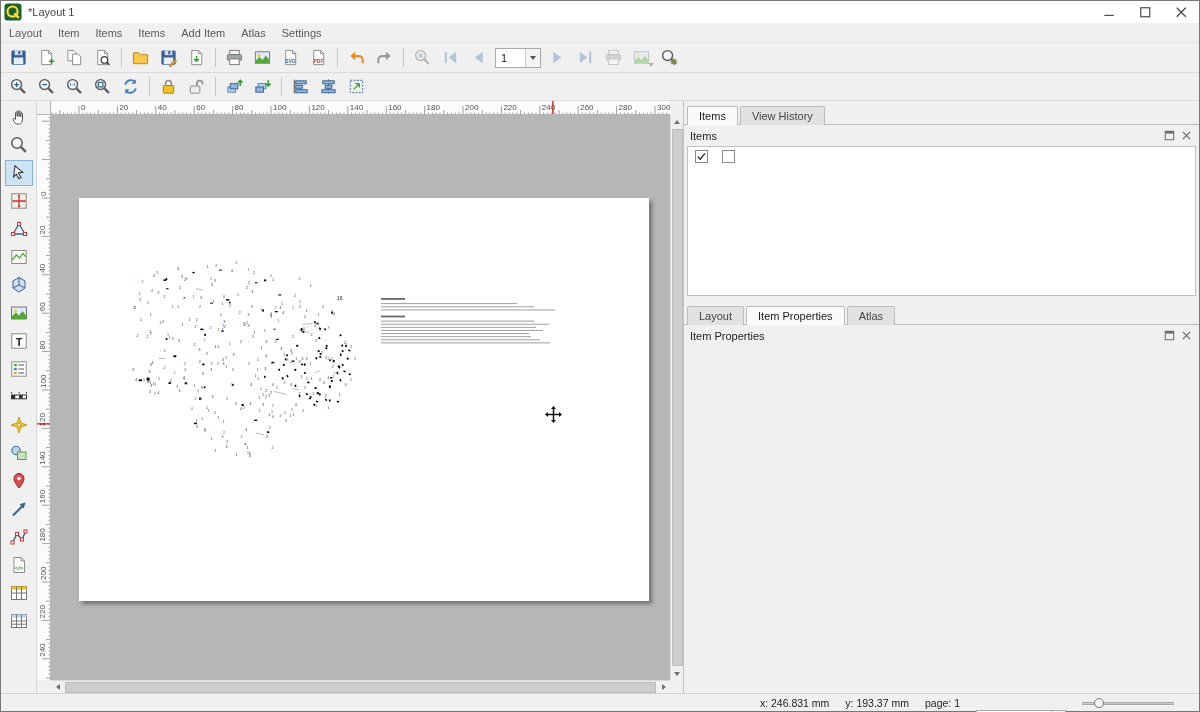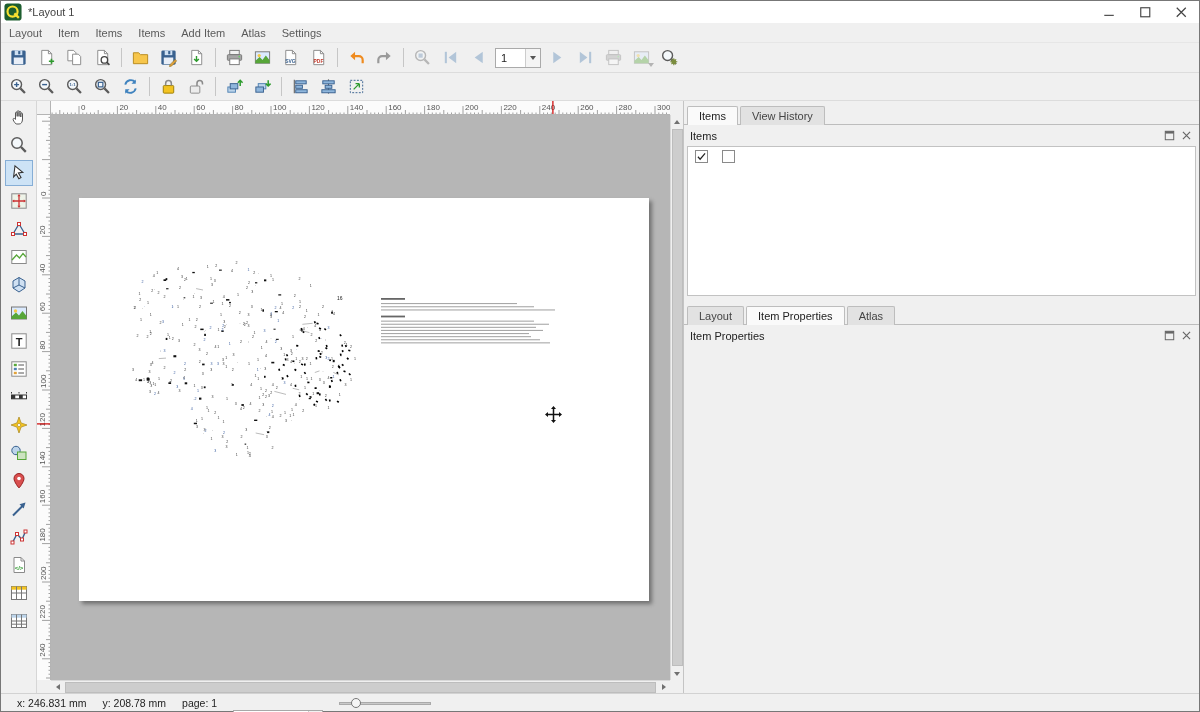--- a/index.html
+++ b/index.html
@@ -72,21 +72,21 @@
   .it-head .it-c1,.it-head .it-c2{border-right:1px solid #ececec;height:100%;}
   .it-head svg{width:13px;height:13px;}
   .it-row{display:flex;height:19px;align-items:center;}
   .cb{width:13px;height:13px;border:1px solid #8a8a8a;background:#fff;display:inline-flex;align-items:center;justify-content:center;}
   .cb svg{width:11px;height:11px;}
   .mini{width:15px;height:15px;display:inline-flex;}
   .mini svg{width:15px;height:15px;}
   .tabbar2{margin-top:5px;}
   .props-empty{flex:1;background:#f0f0f0;}
   
-  .statusbar{height:18px;background:#f0f0f0;border-top:1px solid #d2d2d2;display:flex;align-items:center;gap:16px;padding:0 16px;font-size:10.5px;color:#222;flex:0 0 auto;}
+  .statusbar{height:18px;background:#f0f0f0;border-top:1px solid #d2d2d2;display:flex;align-items:center;justify-content:flex-end;gap:16px;padding:0 25px;font-size:10.5px;color:#222;flex:0 0 auto;}
   .sb-item{white-space:nowrap;}
   .zoom-combo{width:90px;height:15px;background:#fff;border:1px solid #a8a8a8;display:flex;align-items:center;margin-top:29px;}
   .zc-val{flex:1;padding-left:5px;font-size:10.5px;color:#222;}
   .zc-btn{width:14px;height:100%;display:flex;align-items:center;justify-content:center;border-left:1px solid #ccc;background:#f2f2f2;}
   .zoom-slider{width:92px;height:14px;position:relative;}
   .zs-track{position:absolute;left:0;right:0;top:6px;height:3px;background:#c9c9c9;border:1px solid #aaa;}
   .zs-thumb{position:absolute;left:12px;top:2px;width:10px;height:10px;border-radius:50%;background:#f6f6f6;border:1px solid #777;}
 </style>
 </head>
 <body>
@@ -1370,21 +1370,21 @@
             </span>
         </span>
       </div>
 
       <div class="props-empty"></div>
     </div>
   </div>
 
   <div class="statusbar">
     <span class="sb-item">x: 246.831 mm</span>
-    <span class="sb-item">y: 208.78 mm</span>
+    <span class="sb-item">y: 193.37 mm</span>
     <span class="sb-item">page: 1</span>
     <div class="zoom-combo">
       <span class="zc-val">51.9%</span>
       <span class="zc-btn">
           <span class="dn-tri"></span>
         </span>
     </div>
     <div class="zoom-slider">
       <div class="zs-track"></div>
       <div class="zs-thumb"></div>

